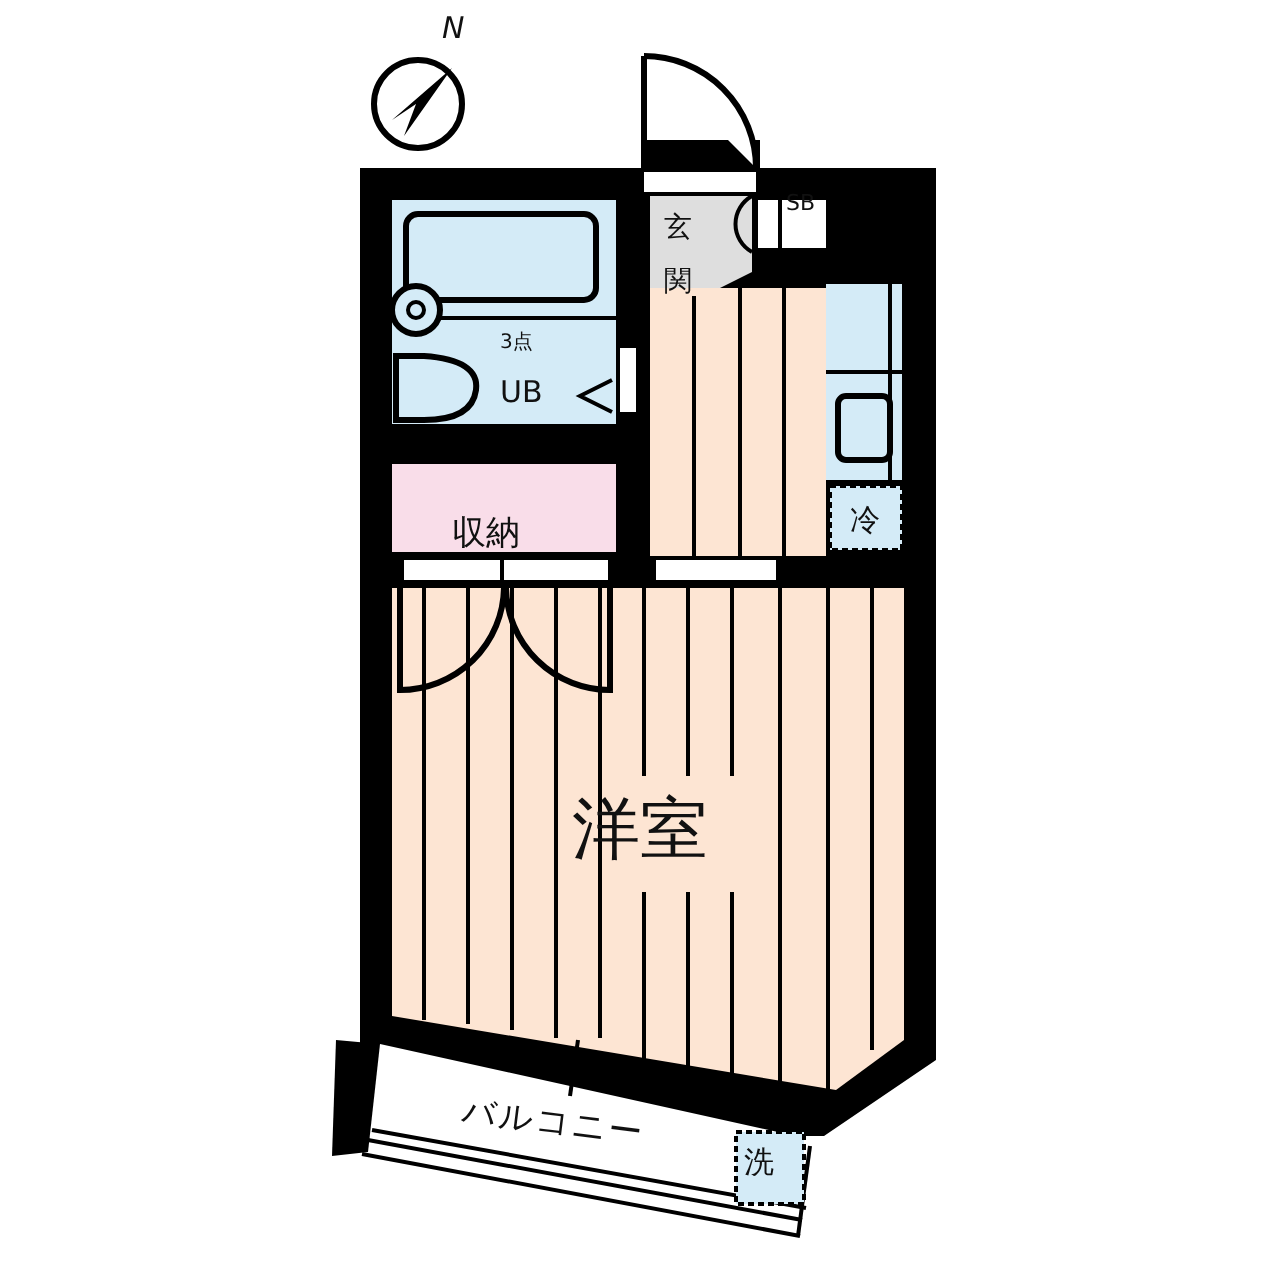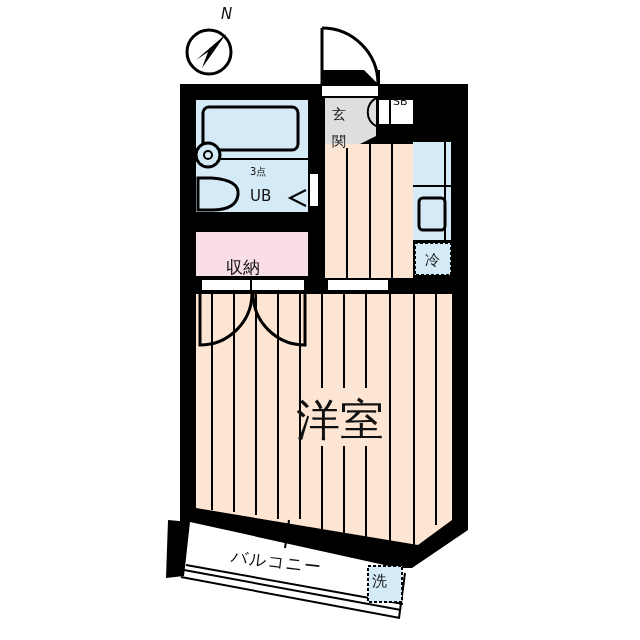--- a/index.html
+++ b/index.html
@@ -1,19 +1,19 @@
 <!DOCTYPE html>
 <html><head>
 <meta charset="utf-8">
 <style>
   html,body{margin:0;padding:0;background:#fff;}
   body{width:640px;height:640px;position:relative;overflow:hidden;font-family:"DejaVu Sans","Liberation Sans",sans-serif;}
   svg{position:absolute;left:0;top:0;}
   .lbl{position:absolute;color:#111;white-space:nowrap;line-height:1;}
-  .room-main{font-size:44px;left:286px;top:398px;margin-left:10px;}
+  .room-main{font-size:34px;left:286px;top:398px;}
   .storage{font-size:17px;left:226px;top:246px;margin-top:13px;}
   .ub1{font-size:10px;left:250px;top:167px;}
   .ub2{font-size:15px;left:250px;top:189px;}
   .gen{font-size:14px;left:332px;top:101px;width:16px;line-height:27px;white-space:normal;}
   .sb{font-size:11px;left:393px;top:96px;}
   .fridge{font-size:15px;left:425px;top:253px;}
   .balc{font-size:17px;left:232px;top:548px;transform:rotate(7deg);transform-origin:left top;letter-spacing:1px;}
   .wash{font-size:15px;left:372px;top:574px;}
   .north{font-size:15px;left:221px;top:7px;font-style:italic;}
 </style>

